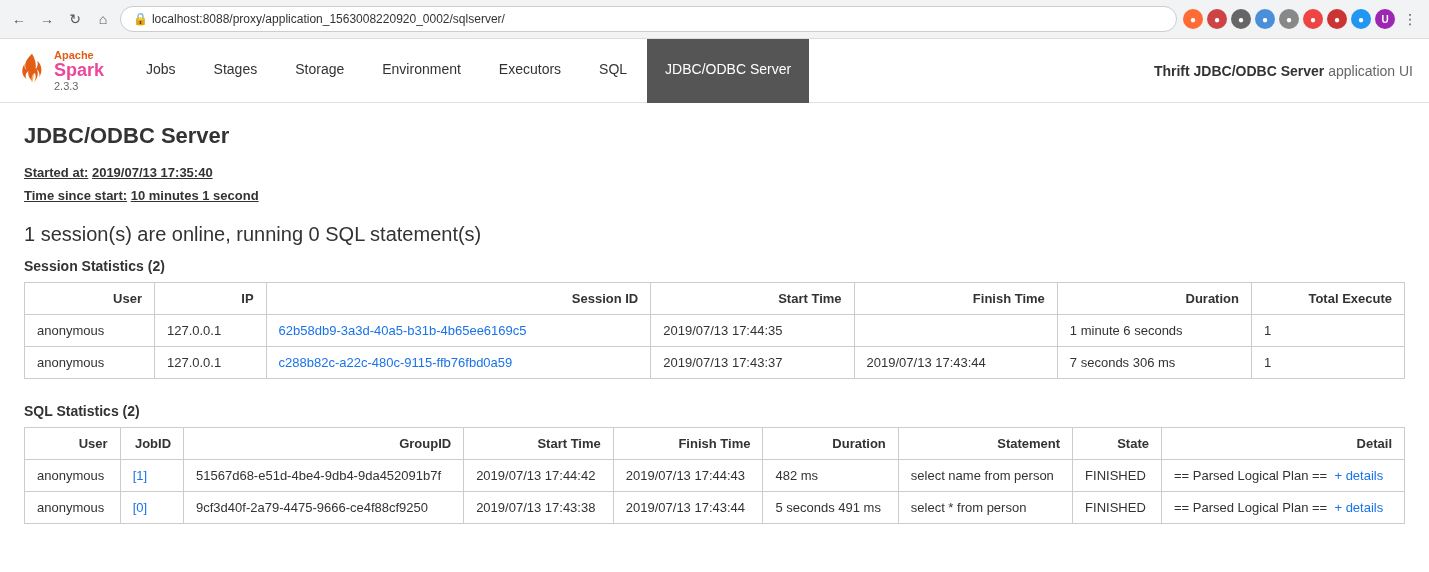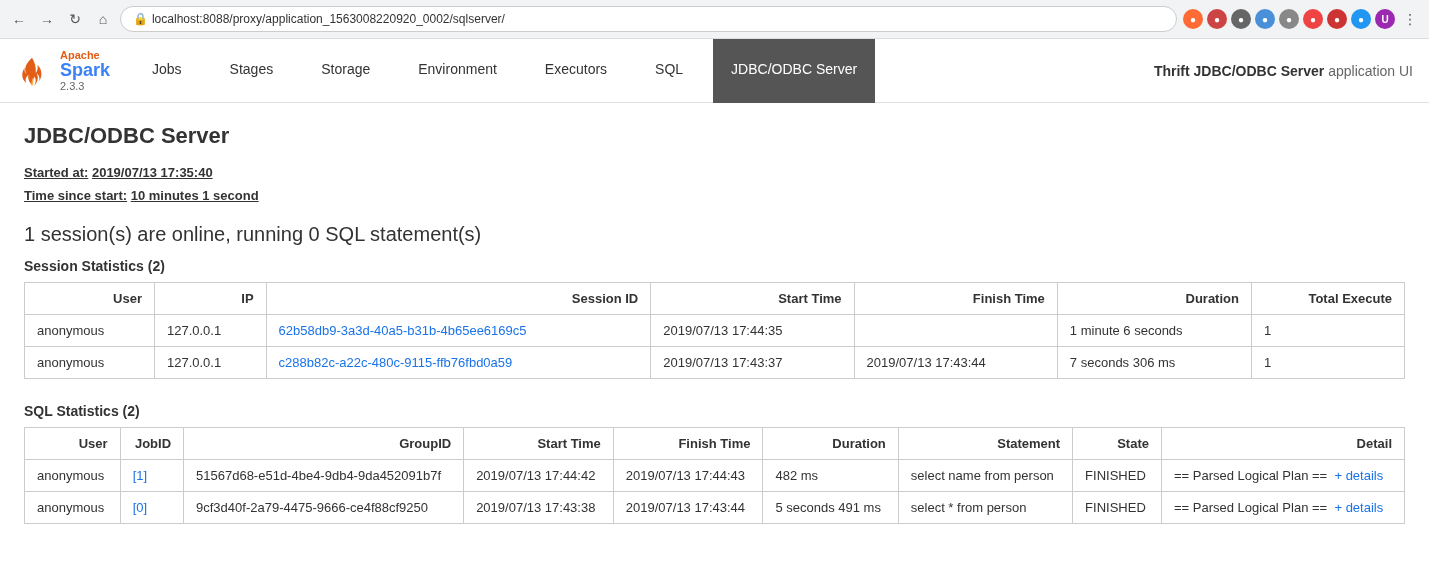--- a/index.html
+++ b/index.html
@@ -25,23 +25,23 @@
       width: 20px; height: 20px; border-radius: 50%; background: #ccc;
       display: flex; align-items: center; justify-content: center; font-size: 10px;
       cursor: pointer; color: #fff; font-weight: bold;
     }
 
     
     .spark-header {
       display: flex; align-items: center; background: #fff;
       border-bottom: 1px solid #e0e0e0; padding: 0 16px; height: 64px;
     }
-    .spark-logo { display: flex; align-items: flex-end; gap: 12px; margin-right: 24px; }
+    .spark-logo { display: flex; align-items: center; gap: 6px; margin-right: 24px; }
     .spark-version { font-size: 11px; color: #666; }
-    .spark-nav { display: flex; gap: 12px; flex: 1; }
+    .spark-nav { display: flex; gap: 2px; flex: 1; }
     .spark-nav-item {
       padding: 0 18px; height: 64px; display: flex; align-items: center;
       font-size: 14px; cursor: pointer; color: #333; text-decoration: none;
       border-bottom: 3px solid transparent;
     }
     .spark-nav-item.active { background: #555; color: #fff; }
     .spark-app-title { font-size: 14px; color: #333; font-weight: bold; margin-left: auto; }
     .spark-app-subtitle { font-size: 14px; color: #666; font-weight: normal; }
 
     
@@ -103,21 +103,21 @@
 <div class="spark-header">
   <div class="spark-logo">
     <div class="spark-flame">
       <svg viewBox="0 0 32 40" xmlns="http://www.w3.org/2000/svg">
         <path d="M16 2 C10 8 6 14 10 20 C8 18 7 16 8 13 C4 18 4 26 10 30 C8 27 9 23 12 21 C11 25 13 29 16 32 C15 29 16 25 19 23 C21 27 20 31 18 34 C22 30 24 24 21 19 C24 21 25 25 24 28 C28 22 27 14 22 10 C23 13 22 17 20 19 C21 13 19 7 16 2Z" fill="#e25d16"></path>
         <path d="M14 22 C12 26 14 30 16 32 C15 29 16 25 19 23 C17 27 18 31 16 34 C14 30 13 26 14 22Z" fill="#ff8c00" opacity="0.7"></path>
       </svg>
     </div>
     <div>
       <div style="font-size:11px;color:#e25d16;font-weight:bold;line-height:1.1;">Apache</div>
-      <div style="font-size:18px;color:#3b82f6;font-weight:bold;line-height:1.1;">Spark</div>
+      <div style="font-size:18px;color:#ec4899;font-weight:bold;line-height:1.1;">Spark</div>
       <div class="spark-version">2.3.3</div>
     </div>
   </div>
 
   <nav class="spark-nav">
     <a class="spark-nav-item">Jobs</a>
     <a class="spark-nav-item">Stages</a>
     <a class="spark-nav-item">Storage</a>
     <a class="spark-nav-item">Environment</a>
     <a class="spark-nav-item">Executors</a>

